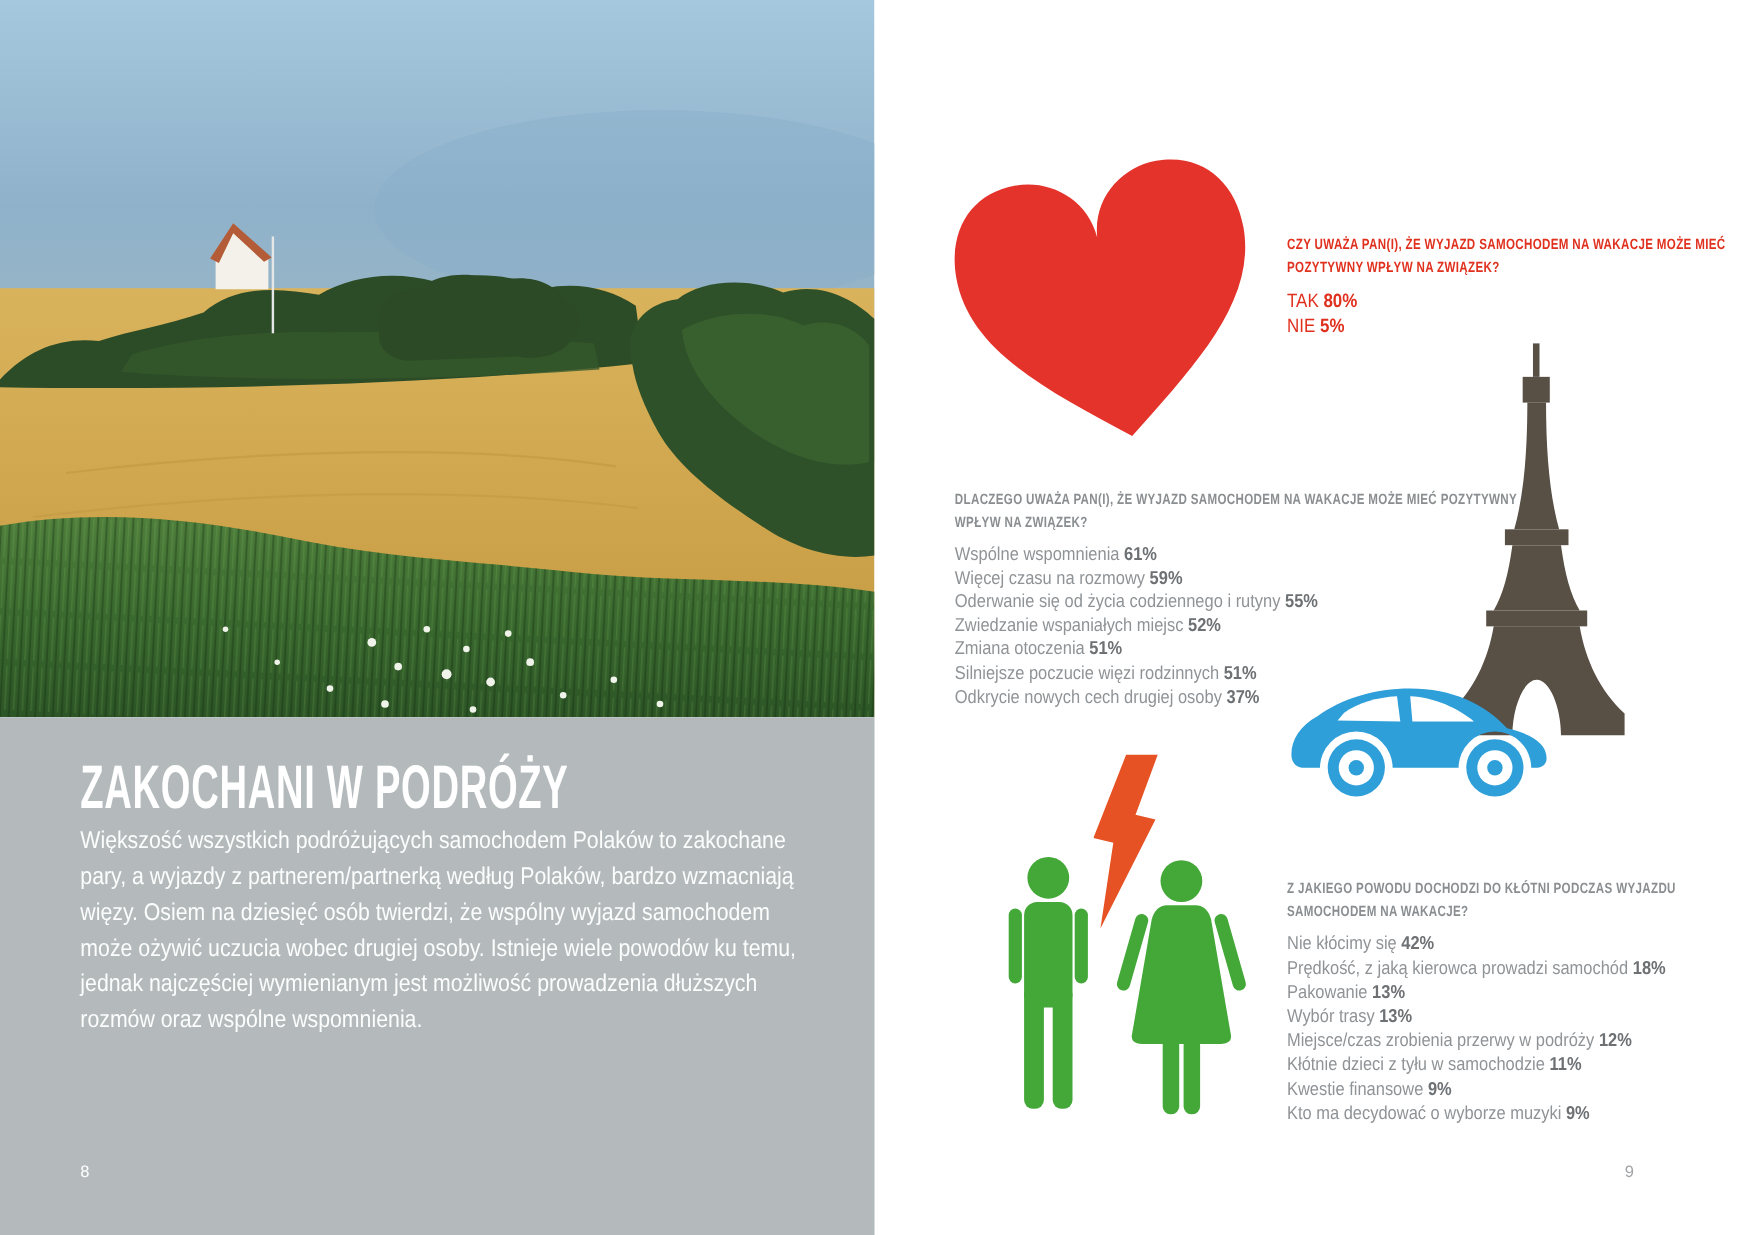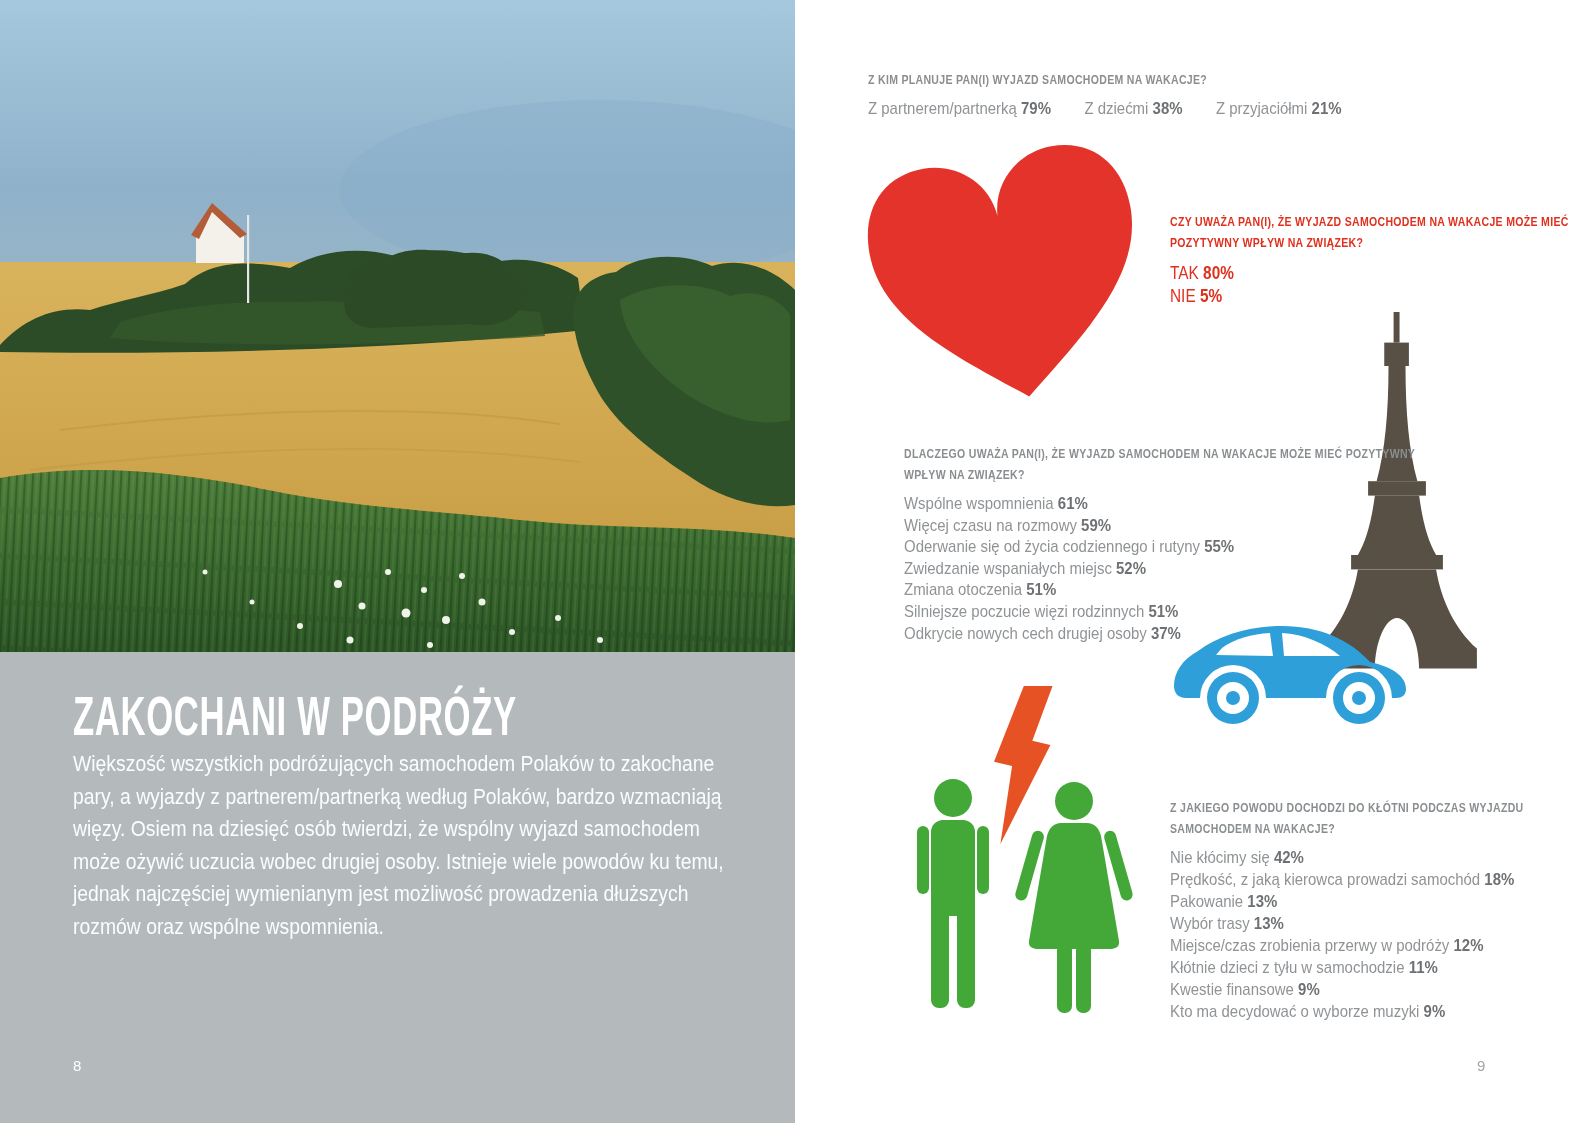--- a/index.html
+++ b/index.html
@@ -23,21 +23,21 @@
       transform:scaleX(0.78);transform-origin:0 0;letter-spacing:0.4px;}
   .answers{margin-top:8px;font-size:17px;line-height:21.5px;color:#8f9396;white-space:nowrap;
       transform:scaleX(0.88);transform-origin:0 0;}
   .v{font-weight:bold;color:#6e7174;}
   .q-companions{left:868px;top:70px;}
   .q-companions .answers{display:flex;gap:38px;margin-top:7px;}
   .q-positive{left:1170px;top:212px;}
   .q-positive .qh{color:#e0301e;}
   .q-positive .answers{color:#e0301e;font-size:17.5px;line-height:23px;margin-top:9px;}
   .q-positive .v{color:#e0301e;}
-  .q-why{left:904px;top:444px;}
+  .q-why{left:868px;top:444px;}
   .q-why .answers{line-height:21.6px;}
   .q-quarrels{left:1170px;top:798px;}
   .q-quarrels .answers{line-height:22px;}
 
   
   .icon{position:absolute;}
   .heart{left:866px;top:136px;width:282px;height:268px;}
   .heart svg{transform:rotate(-10deg);}
   .eiffel{left:1312px;top:312px;}
   .car{left:1170px;top:592px;}
@@ -110,28 +110,20 @@
       </g>
     </svg>
   </div>
 
   <div class="gray-panel"></div>
   <h1 class="title">ZAKOCHANI W PODRÓŻY</h1>
   <p class="intro">Większość wszystkich podróżujących samochodem Polaków to zakochane pary, a wyjazdy z partnerem/partnerką według Polaków, bardzo wzmacniają więzy. Osiem na dziesięć osób twierdzi, że wspólny wyjazd samochodem może ożywić uczucia wobec drugiej osoby. Istnieje wiele powodów ku temu, jednak najczęściej wymienianym jest możliwość prowadzenia dłuższych rozmów oraz wspólne wspomnienia.</p>
   <div class="pn pn-left">8</div>
   <div class="pn pn-right">9</div>
 
-  <section class="q q-companions">
-    <div class="qh">Z KIM PLANUJE PAN(I) WYJAZD SAMOCHODEM NA WAKACJE?</div>
-    <div class="answers">
-      <span><span>Z partnerem/partnerką</span> <b class="v">79%</b></span>
-      <span><span>Z dziećmi</span> <b class="v">38%</b></span>
-      <span><span>Z przyjaciółmi</span> <b class="v">21%</b></span>
-    </div>
-  </section>
 
   <div class="icon heart">
     <svg viewBox="0 0 100 95" width="282" height="268" preserveAspectRatio="none">
       <path d="M50,28 C49,15 38,7 27,7 C12,7 3,18 3,33 C3,57 26,74 50,93 C74,74 97,57 97,33 C97,18 88,7 73,7 C62,7 51,15 50,28 Z" fill="#e4332b"></path>
     </svg>
   </div>
 
   <section class="q q-positive">
     <div class="qh">
       <div>CZY UWAŻA PAN(I), ŻE WYJAZD SAMOCHODEM NA WAKACJE MOŻE MIEĆ</div>

